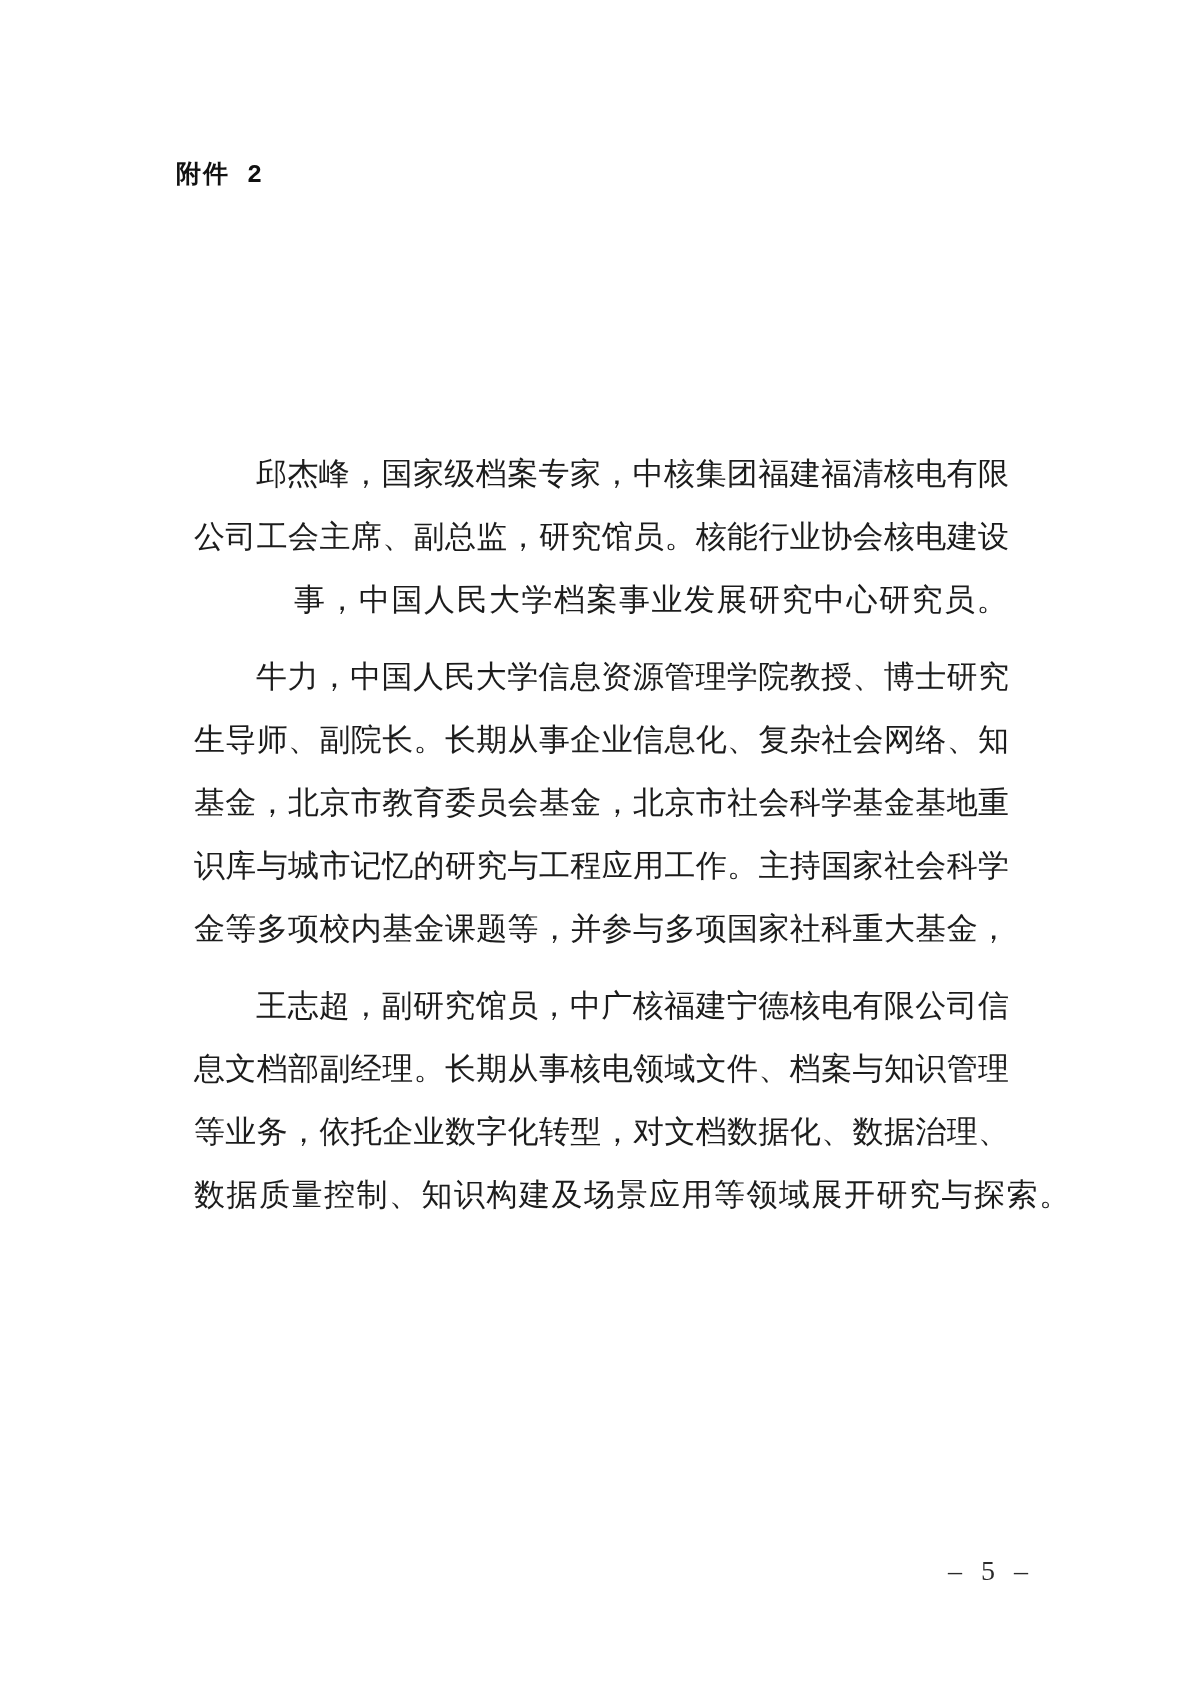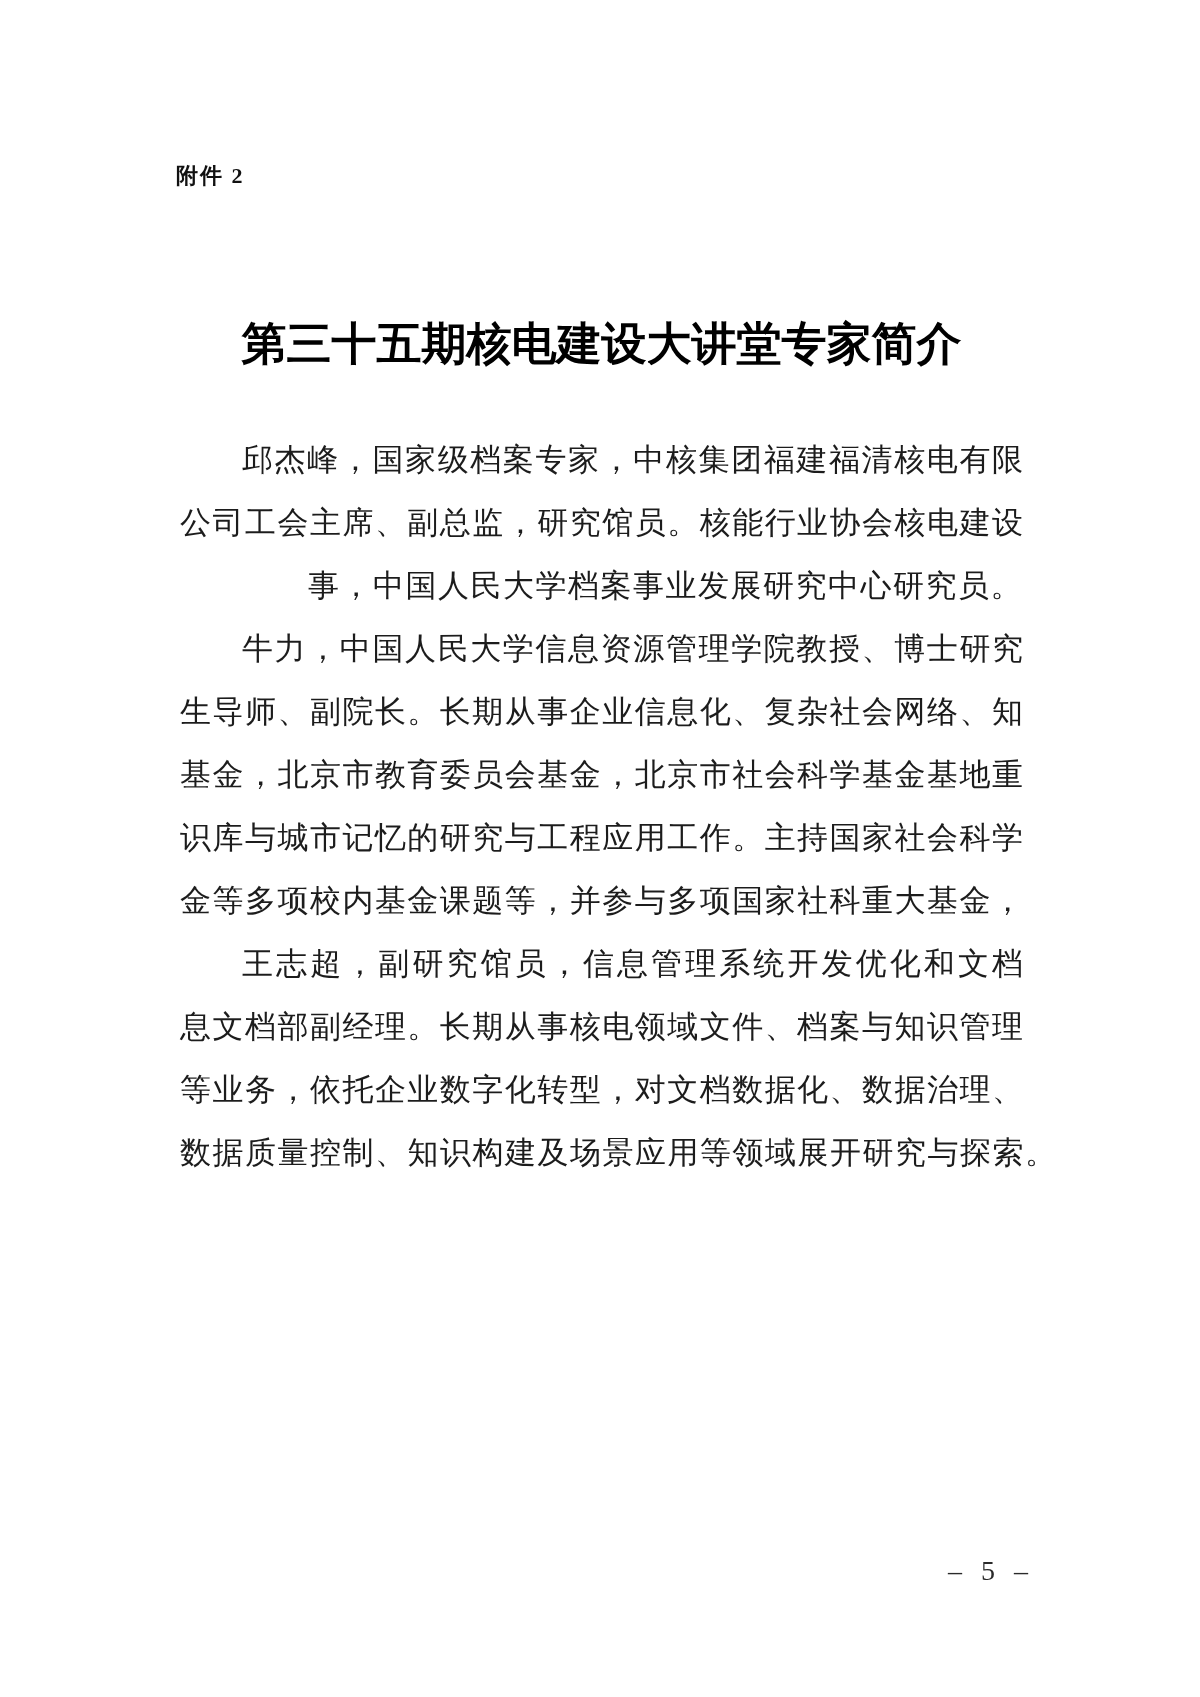--- a/index.html
+++ b/index.html
@@ -14,23 +14,23 @@
     margin: 0 auto;
     background: #ffffff;
     overflow: hidden;
     font-family: "Liberation Serif", serif;
     color: #1a1a1a;
   }
   .attachment-label {
     position: absolute;
     left: 176px;
     top: 158px;
-    font-family: Liberation Serif, serif;
+    font-family: Liberation Mono, monospace;
     font-weight: bold;
-    font-size: 22px;
+    font-size: 25px;
     line-height: 36px;
     color: #111;
     letter-spacing: 2px;
   }
   .doc-title {
     position: absolute;
     left: 180px;
     top: 288px;
     width: 843px;
     text-align: center;
@@ -42,21 +42,21 @@
     letter-spacing: 0px;
     white-space: nowrap;
   }
   .doc-body {
     position: absolute;
     left: 180px;
     top: 428px;
     width: 843px;
   }
   .paragraph {
-    margin: 0;
+    margin: 14px;
     padding: 0;
   }
   .line {
     height: 63px;
     line-height: 63px;
     font-size: 31px;
     color: #1c1c1c;
     white-space: nowrap;
   }
   .line.fill,
@@ -85,37 +85,36 @@
     letter-spacing: 6px;
     white-space: nowrap;
   }
 </style>
 </head>
 <body>
 
 <div class="page">
   <div class="attachment-label">附件 2</div>
 
-  <h1 class="doc-title">第三十五期核电建设大讲堂专家简介</h1>
 
   <div class="doc-body">
       <div class="paragraph">
         <div class="line start-fill">邱杰峰，国家级档案专家，中核集团福建福清核电有限</div>
         <div class="line fill">公司工会主席、副总监，研究馆员。核能行业协会核电建设</div>
         <div class="line end">事，中国人民大学档案事业发展研究中心研究员。</div>
       </div>
       <div class="paragraph">
         <div class="line start-fill">牛力，中国人民大学信息资源管理学院教授、博士研究</div>
         <div class="line fill">生导师、副院长。长期从事企业信息化、复杂社会网络、知</div>
         <div class="line fill">基金，北京市教育委员会基金，北京市社会科学基金基地重</div>
         <div class="line fill">识库与城市记忆的研究与工程应用工作。主持国家社会科学</div>
         <div class="line fill">金等多项校内基金课题等，并参与多项国家社科重大基金，</div>
       </div>
       <div class="paragraph">
-        <div class="line start-fill">王志超，副研究馆员，信息管理系统开发优化和文档</div>
+        <div class="line start-fill">王志超，副研究馆员，中广核福建宁德核电有限公司信</div>
         <div class="line fill">息文档部副经理。长期从事核电领域文件、档案与知识管理</div>
         <div class="line fill">等业务，依托企业数字化转型，对文档数据化、数据治理、</div>
         <div class="line end">数据质量控制、知识构建及场景应用等领域展开研究与探索。</div>
       </div>
     </div>
 
   <div class="page-number">– 5 –</div>
 </div>
 
 </body></html>

